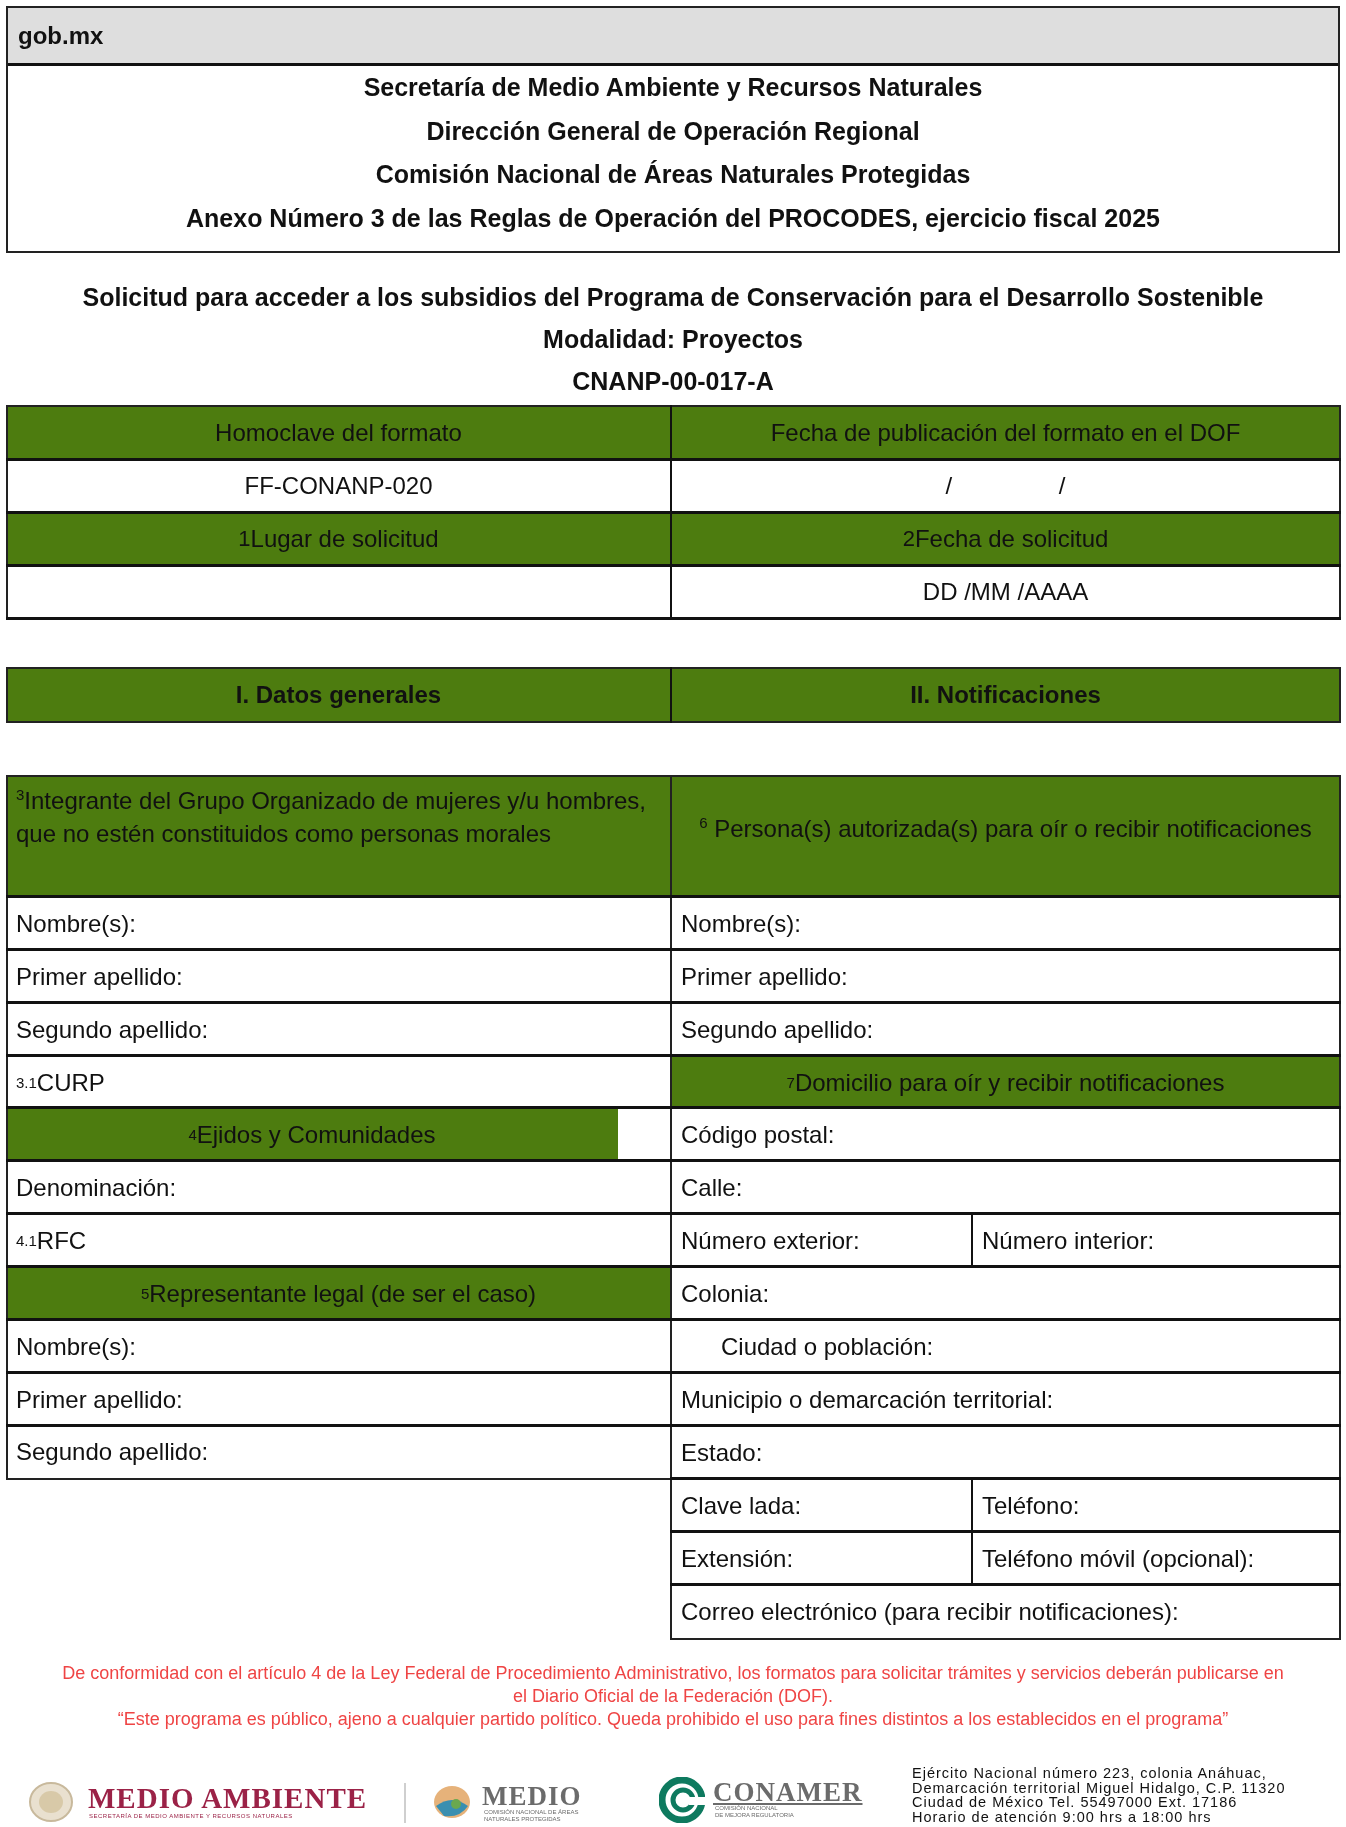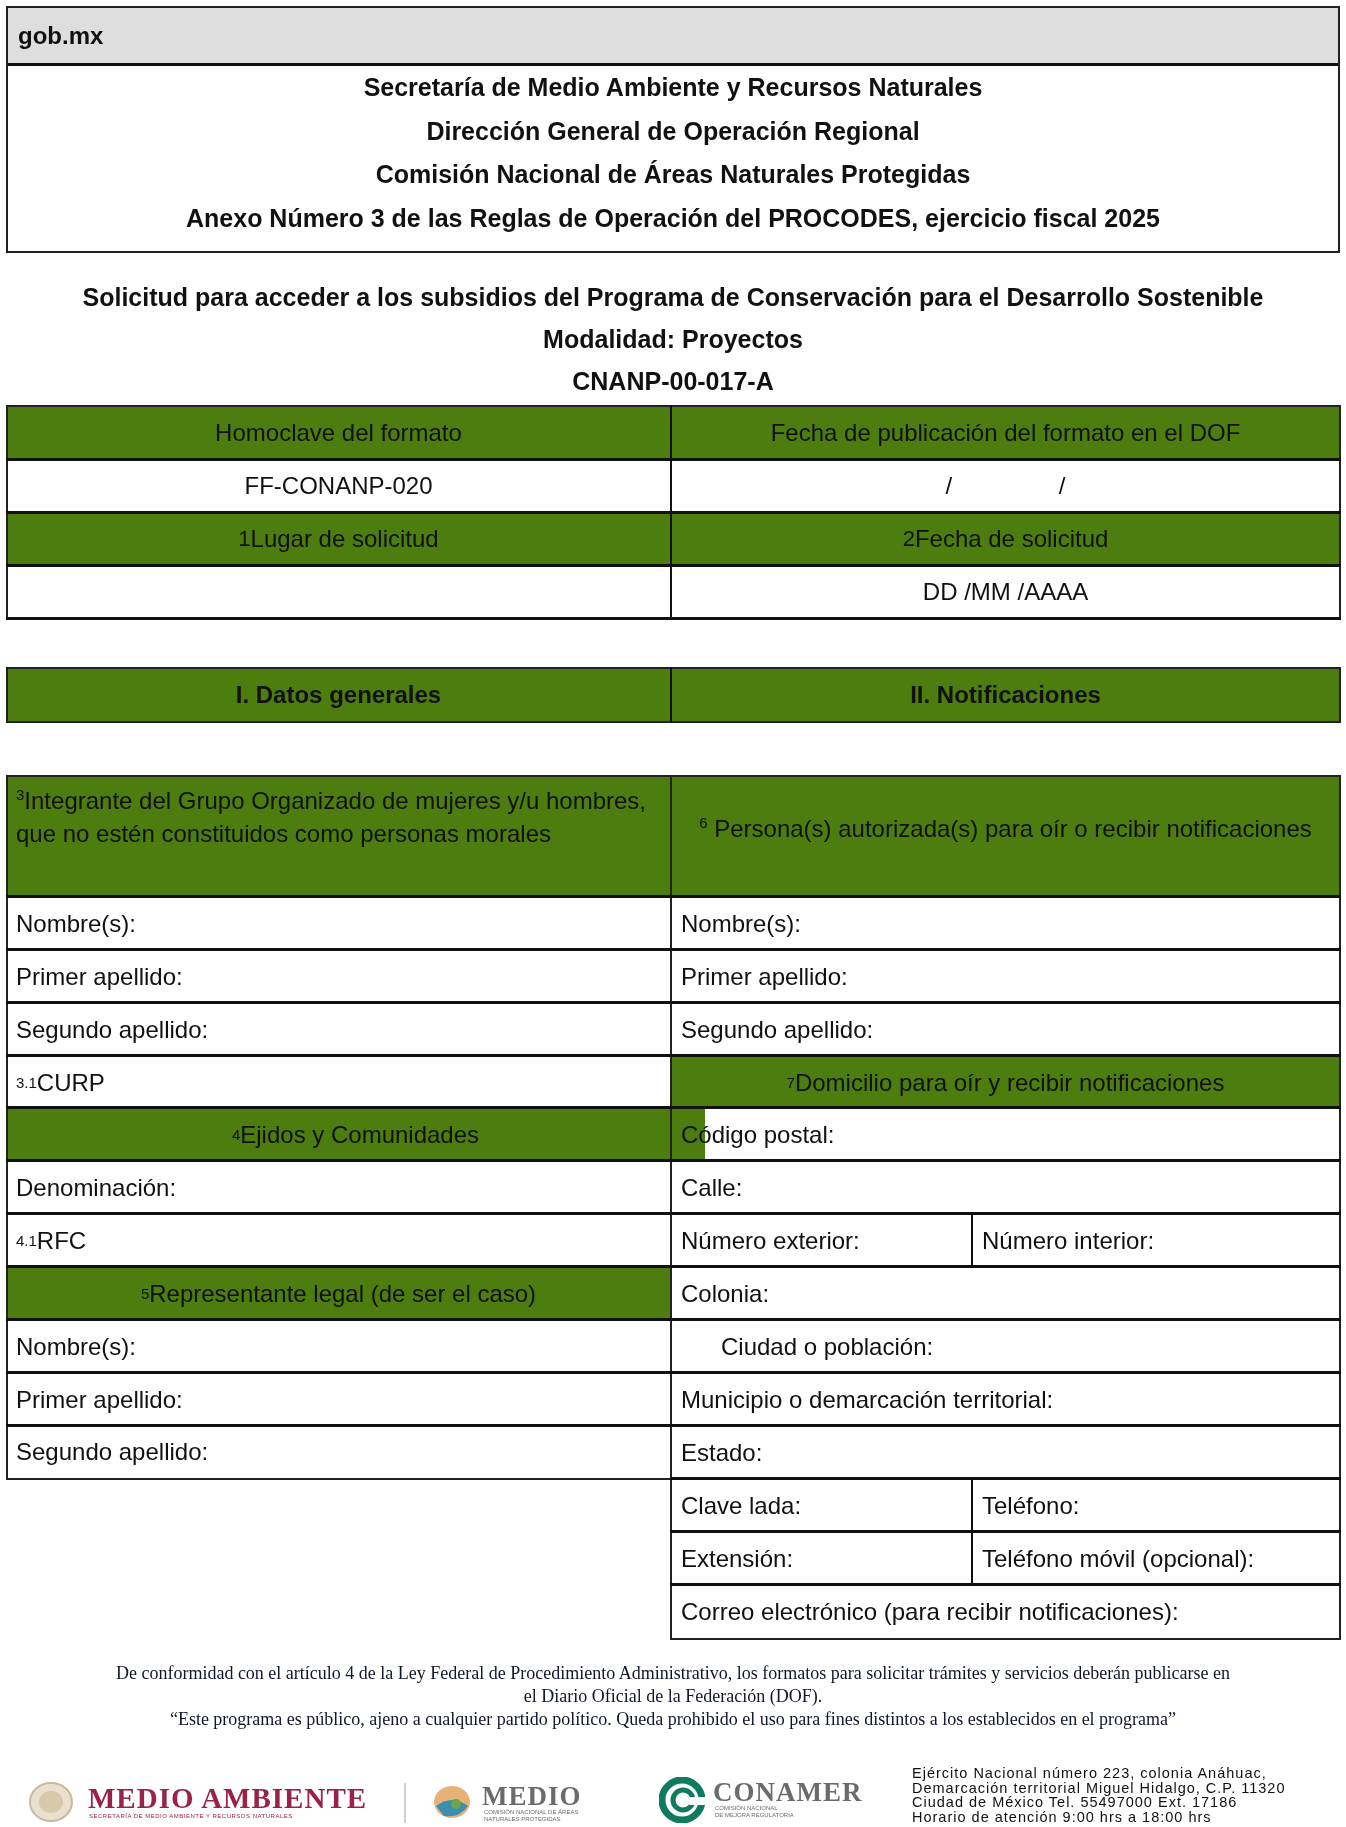--- a/index.html
+++ b/index.html
@@ -20,21 +20,21 @@
   .cell { position: absolute; display: flex; align-items: center; font-size: 24px; color: #111; }
   .cell.c { justify-content: center; text-align: center; }
   .cell.l { padding-left: 10px; }
   .gray { background: #4d7c0f; }
   .hline { position: absolute; height: 3px; background: #111; }
   .vline { position: absolute; width: 2px; background: #111; }
   .outline { position: absolute; border: 2px solid #222; }
   sup { font-size: 15px; vertical-align: super; line-height: 0; }
   sup.big { font-size: 22px; }
 
-  .footer-note { left: 0; width: 1346px; text-align: center; font-size: 18px; line-height: 23px; color: #0f172a; font-family: Liberation Serif, serif; }
+  .footer-note { left: 0; width: 1346px; text-align: center; font-size: 18px; line-height: 23px; color: #ef4444; }
   .addr { left: 912px; top: 1766px; font-size: 14.5px; line-height: 14.5px; letter-spacing: 1px; color: #111; }
 </style>
 </head>
 <body>
 
 <div id="top-box" class="abs">
   <div class="gobbar">gob.mx</div>
   <div class="lines">
     <div>Secretaría de Medio Ambiente y Recursos Naturales</div>
     <div>Dirección General de Operación Regional</div>
@@ -81,21 +81,21 @@
 <div>
 
   <div class="cell l gray" style="left:6px;top:776px;width:665px;height:120px;align-items:flex-start;padding-top:8px;padding-right:10px;line-height:33px;display:block;"><sup>3</sup><span>Integrante del Grupo Organizado de mujeres y/u hombres, que no estén constituidos como personas morales</span></div>
   <div class="cell l" style="left:6px;top:897px;width:665px;height:53px;">Nombre(s):</div>
   <div class="cell l" style="left:6px;top:950px;width:665px;height:53px;">Primer apellido:</div>
   <div class="cell l" style="left:6px;top:1003px;width:665px;height:53px;">Segundo apellido:</div>
   <div class="cell l" style="left:6px;top:1056px;width:665px;height:53px;">
       <sup>3.1</sup>
       <span>CURP</span>
     </div>
-  <div class="cell c gray" style="left:6px;top:1108px;width:699px;height:53px;">
+  <div class="cell c gray" style="left:6px;top:1108px;width:612px;height:53px;">
       <sup>4</sup>
       <span>Ejidos y Comunidades</span>
     </div>
   <div class="cell l" style="left:6px;top:1161px;width:665px;height:53px;">Denominación:</div>
   <div class="cell l" style="left:6px;top:1214px;width:665px;height:53px;">
       <sup>4.1</sup>
       <span>RFC</span>
     </div>
   <div class="cell c gray" style="left:6px;top:1267px;width:665px;height:53px;">
       <sup>5</sup>
@@ -191,21 +191,21 @@
     <div>NATURALES PROTEGIDAS</div>
   </div>
 
 <div class="abs" style="left:659px;top:1777px;width:46px;height:46px;">
   <svg width="46" height="46" viewBox="0 0 46 46">
       <circle cx="23" cy="23" r="20" fill="none" stroke="#0e7a5f" stroke-width="7"></circle>
       <circle cx="24" cy="23" r="10" fill="none" stroke="#0e7a5f" stroke-width="5"></circle>
       <rect x="30" y="20" width="16" height="8" fill="#fff"></rect>
     </svg>
 </div>
-<div class="abs" style="left:713px;top:1777px;font-family:'Liberation Serif',serif;font-weight:bold;font-size:27px;color:#6b6b6b;letter-spacing:1px;">CONAMER</div>
+<div class="abs" style="left:713px;top:1777px;font-family:'Liberation Serif',serif;font-weight:bold;font-size:27px;color:#6b6b6b;letter-spacing:1px;text-decoration:underline;">CONAMER</div>
 <div class="abs" style="left:715px;top:1805px;font-size:6px;color:#6b6b6b;line-height:7px;">
     <div>COMISIÓN NACIONAL</div>
     <div>DE MEJORA REGULATORIA</div>
   </div>
 
 <div class="abs addr">
   <div>Ejército Nacional número 223, colonia Anáhuac,</div>
   <div>Demarcación territorial Miguel Hidalgo, C.P. 11320</div>
   <div>Ciudad de México Tel. 55497000 Ext. 17186</div>
   <div>Horario de atención 9:00 hrs a 18:00 hrs</div>

